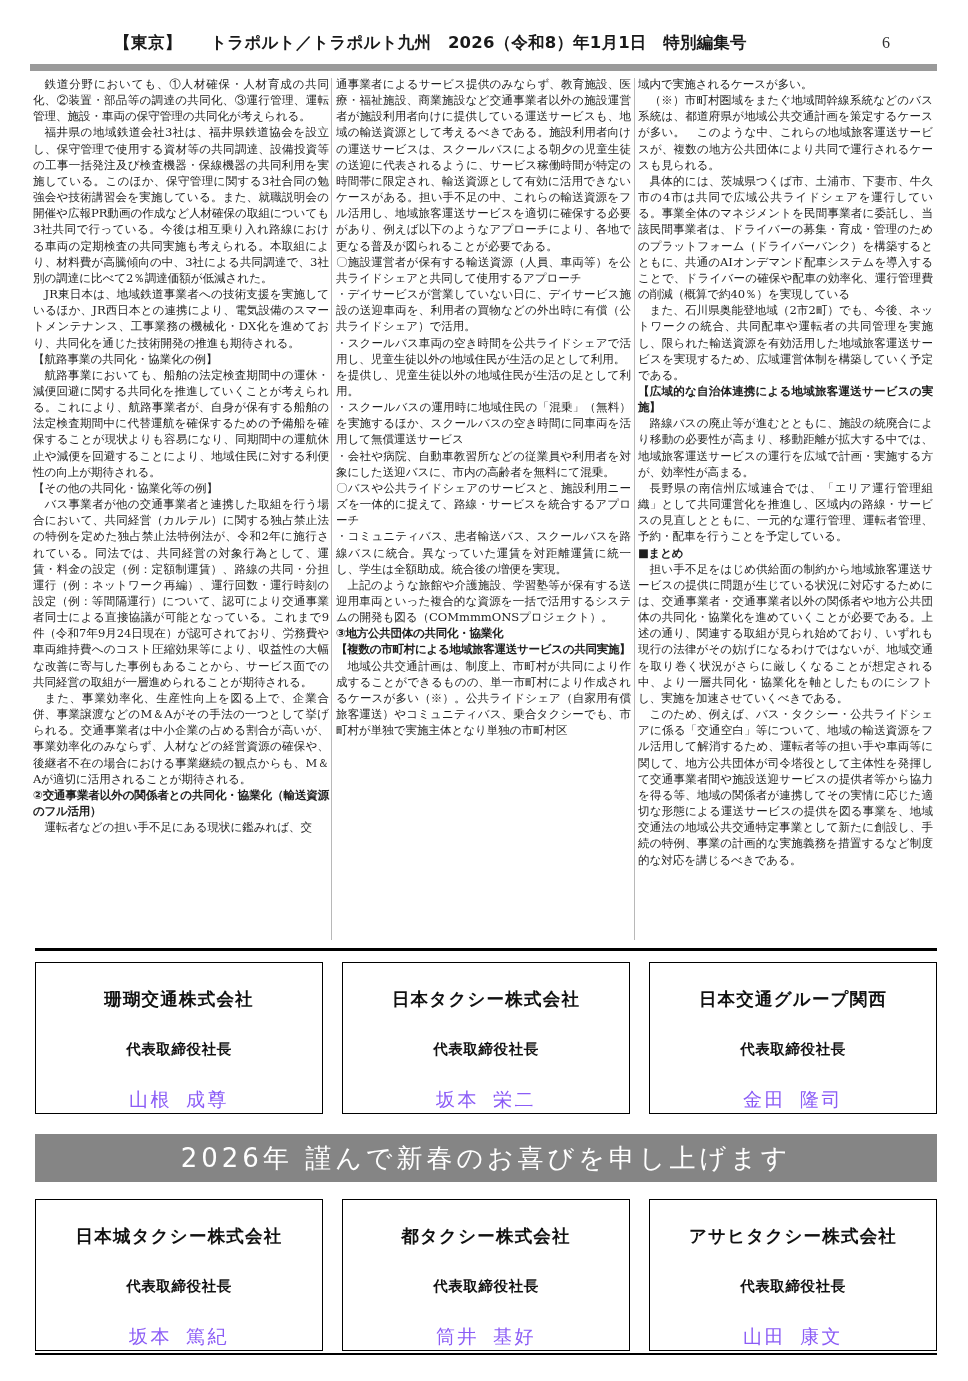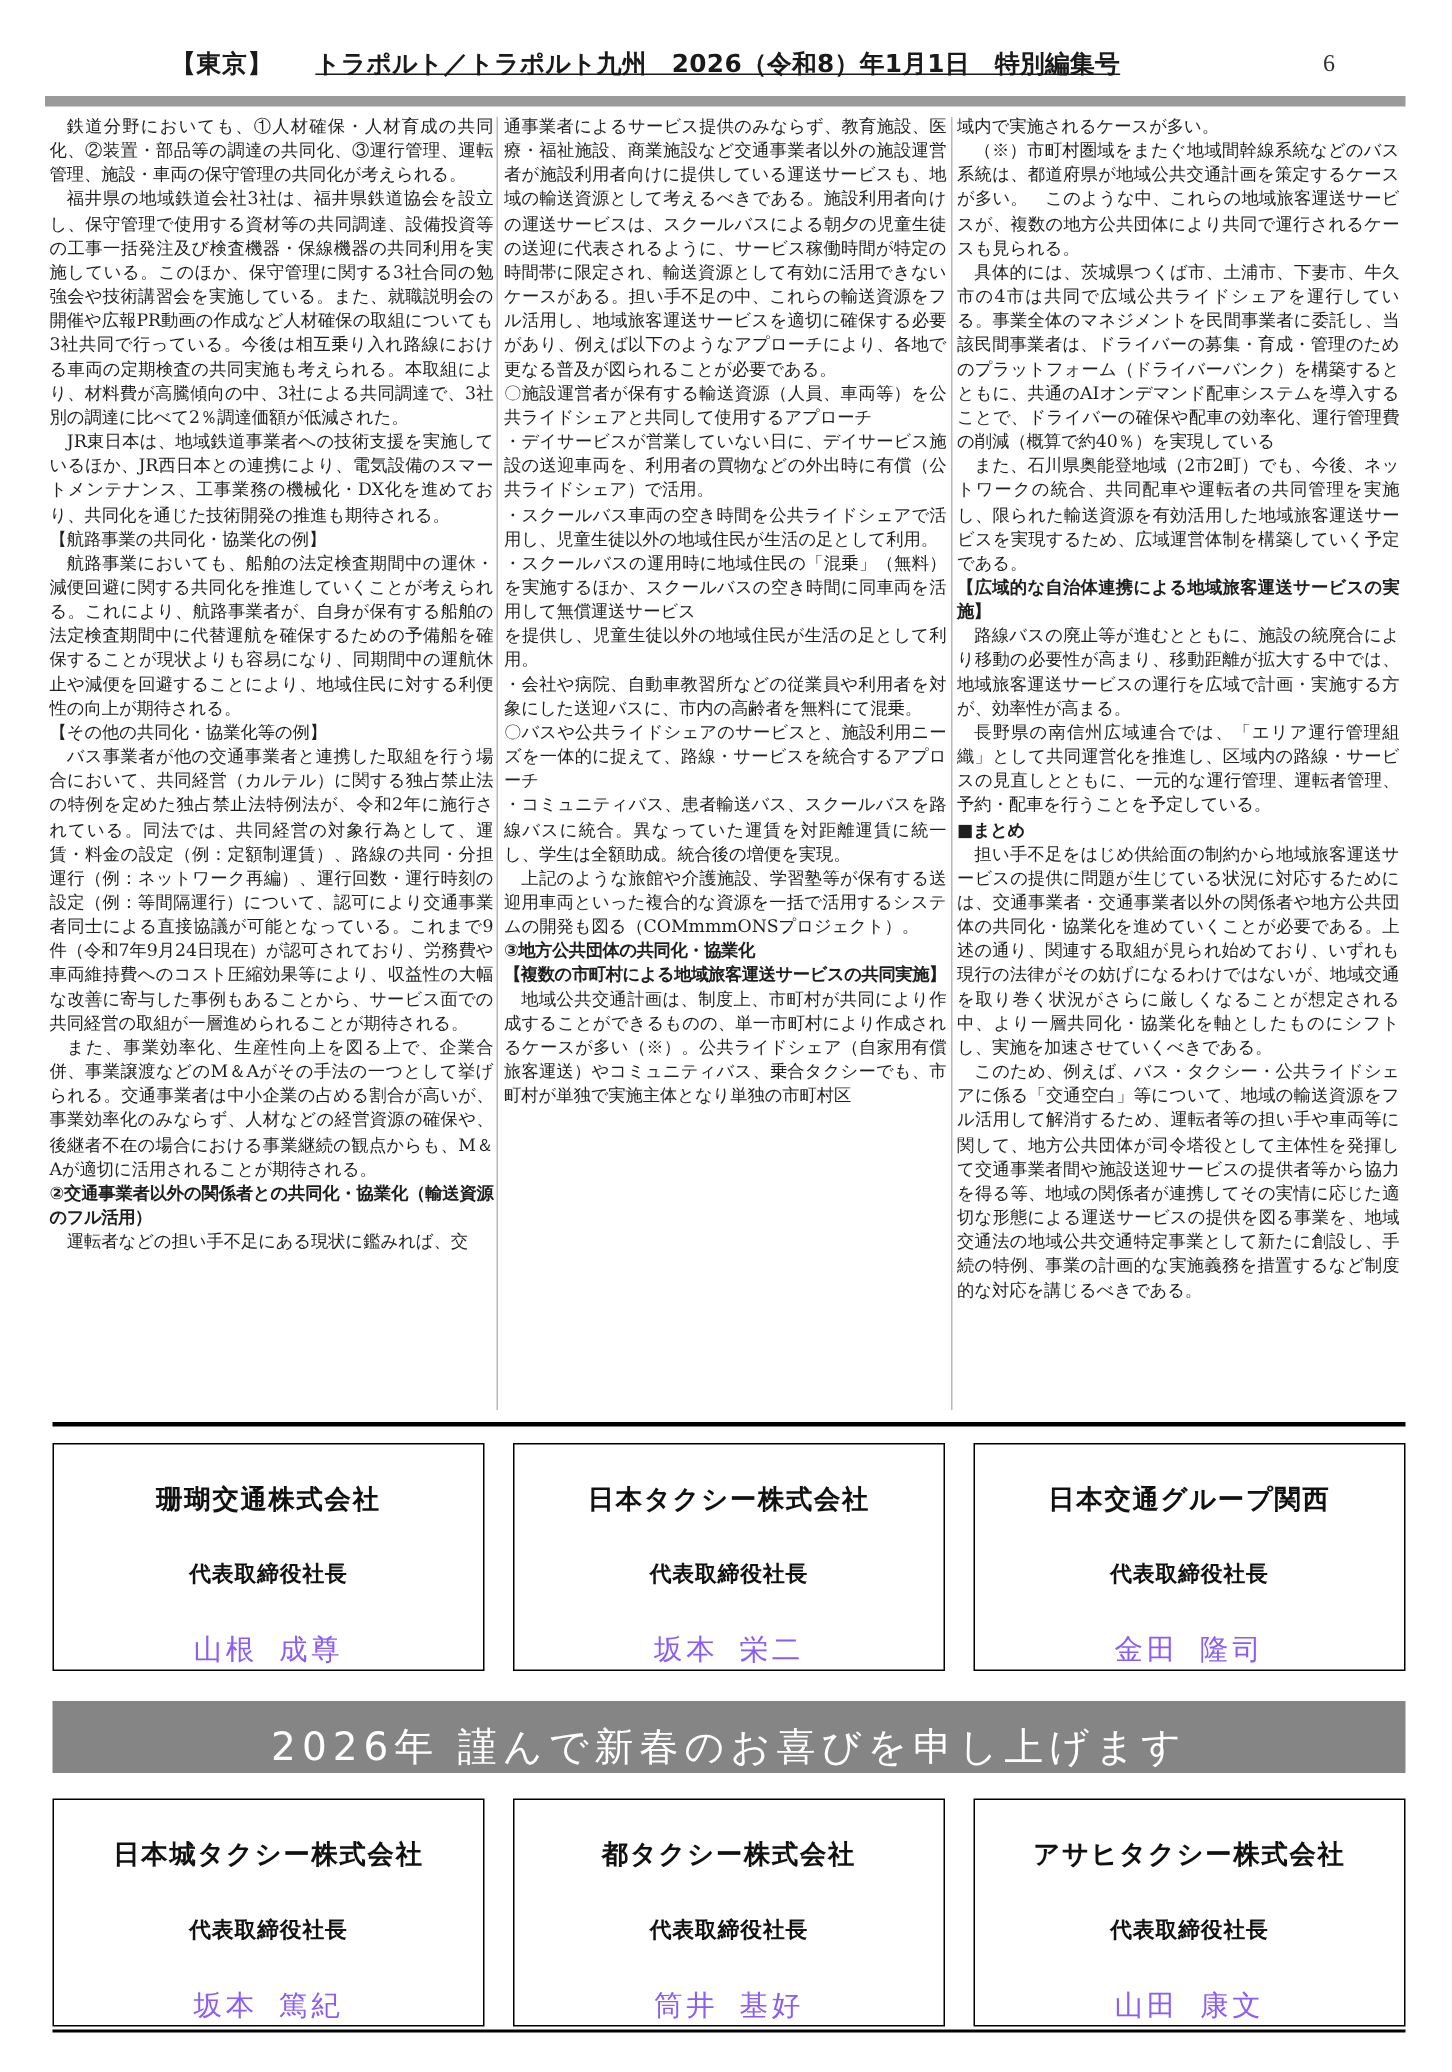--- a/index.html
+++ b/index.html
@@ -44,21 +44,20 @@
   }
   .mh-title {
     position: absolute;
     left: 0; right: 0;
     text-align: center;
     font-size: 16.5px;
     font-weight: 700;
     letter-spacing: 0.2px;
     white-space: nowrap;
     padding-right: 11px;
-    text-decoration: underline;
   }
   .mh-page {
     position: absolute;
     right: 78px;
     font-size: 16px;
     font-weight: 400;
     font-family: "Liberation Serif", serif;
     color: #333;
   }
 
@@ -169,21 +168,21 @@
   .ad-name .gap { display: inline-block; width: 14px; }
 
   
   #greeting-banner {
     position: absolute;
     left: 35px; top: 1134px;
     width: 902px;
     height: 48px;
     background: #858585;
     display: flex;
-    align-items: flex-end;
+    align-items: center;
     justify-content: center;
   }
   #greeting-text {
     font-family: "DejaVu Sans", "Liberation Sans", sans-serif;
     font-size: 26px;
     font-weight: 400;
     color: #ffffff;
     letter-spacing: 4px;
     white-space: nowrap;
   }
@@ -221,22 +220,22 @@
         <p class="ind">バス事業者が他の交通事業者と連携した取組を行う場合において、共同経営（カルテル）に関する独占禁止法の特例を定めた独占禁止法特例法が、令和2年に施行されている。同法では、共同経営の対象行為として、運賃・料金の設定（例：定額制運賃）、路線の共同・分担運行（例：ネットワーク再編）、運行回数・運行時刻の設定（例：等間隔運行）について、認可により交通事業者同士による直接協議が可能となっている。これまで9件（令和7年9月24日現在）が認可されており、労務費や車両維持費へのコスト圧縮効果等により、収益性の大幅な改善に寄与した事例もあることから、サービス面での共同経営の取組が一層進められることが期待される。</p>
         <p class="ind">また、事業効率化、生産性向上を図る上で、企業合併、事業譲渡などのM＆Aがその手法の一つとして挙げられる。交通事業者は中小企業の占める割合が高いが、事業効率化のみならず、人材などの経営資源の確保や、後継者不在の場合における事業継続の観点からも、M＆Aが適切に活用されることが期待される。</p>
         <p class="bold">②交通事業者以外の関係者との共同化・協業化（輸送資源のフル活用）</p>
         <p class="ind">運転者などの担い手不足にある現状に鑑みれば、交</p>
       </div>
     <div class="col">
         <p>通事業者によるサービス提供のみならず、教育施設、医療・福祉施設、商業施設など交通事業者以外の施設運営者が施設利用者向けに提供している運送サービスも、地域の輸送資源として考えるべきである。施設利用者向けの運送サービスは、スクールバスによる朝夕の児童生徒の送迎に代表されるように、サービス稼働時間が特定の時間帯に限定され、輸送資源として有効に活用できないケースがある。担い手不足の中、これらの輸送資源をフル活用し、地域旅客運送サービスを適切に確保する必要があり、例えば以下のようなアプローチにより、各地で更なる普及が図られることが必要である。</p>
         <p>〇施設運営者が保有する輸送資源（人員、車両等）を公共ライドシェアと共同して使用するアプローチ</p>
         <p>・デイサービスが営業していない日に、デイサービス施設の送迎車両を、利用者の買物などの外出時に有償（公共ライドシェア）で活用。</p>
         <p>・スクールバス車両の空き時間を公共ライドシェアで活用し、児童生徒以外の地域住民が生活の足として利用。</p>
+        <p>を提供し、児童生徒以外の地域住民が生活の足として利用。</p>
         <p>・スクールバスの運用時に地域住民の「混乗」（無料）を実施するほか、スクールバスの空き時間に同車両を活用して無償運送サービス</p>
-        <p>を提供し、児童生徒以外の地域住民が生活の足として利用。</p>
         <p>・会社や病院、自動車教習所などの従業員や利用者を対象にした送迎バスに、市内の高齢者を無料にて混乗。</p>
         <p>〇バスや公共ライドシェアのサービスと、施設利用ニーズを一体的に捉えて、路線・サービスを統合するアプローチ</p>
         <p>・コミュニティバス、患者輸送バス、スクールバスを路線バスに統合。異なっていた運賃を対距離運賃に統一し、学生は全額助成。統合後の増便を実現。</p>
         <p class="ind">上記のような旅館や介護施設、学習塾等が保有する送迎用車両といった複合的な資源を一括で活用するシステムの開発も図る（COMmmmONSプロジェクト）。</p>
         <p class="bold">③地方公共団体の共同化・協業化</p>
         <p class="bold">【複数の市町村による地域旅客運送サービスの共同実施】</p>
         <p class="ind">地域公共交通計画は、制度上、市町村が共同により作成することができるものの、単一市町村により作成されるケースが多い（※）。公共ライドシェア（自家用有償旅客運送）やコミュニティバス、乗合タクシーでも、市町村が単独で実施主体となり単独の市町村区</p>
       </div>
     <div class="col">
         <p>域内で実施されるケースが多い。</p>

